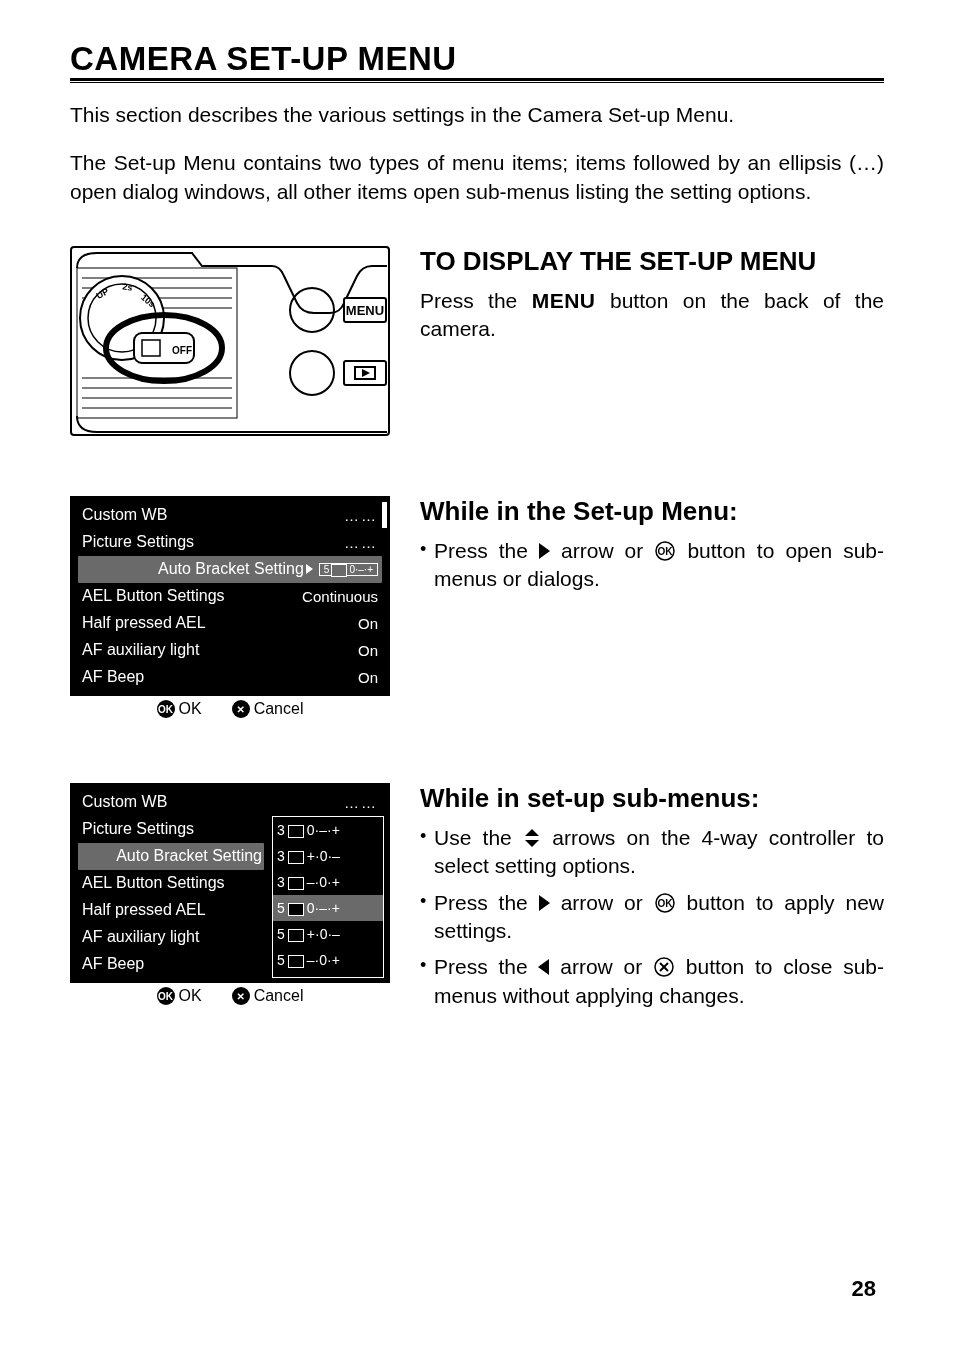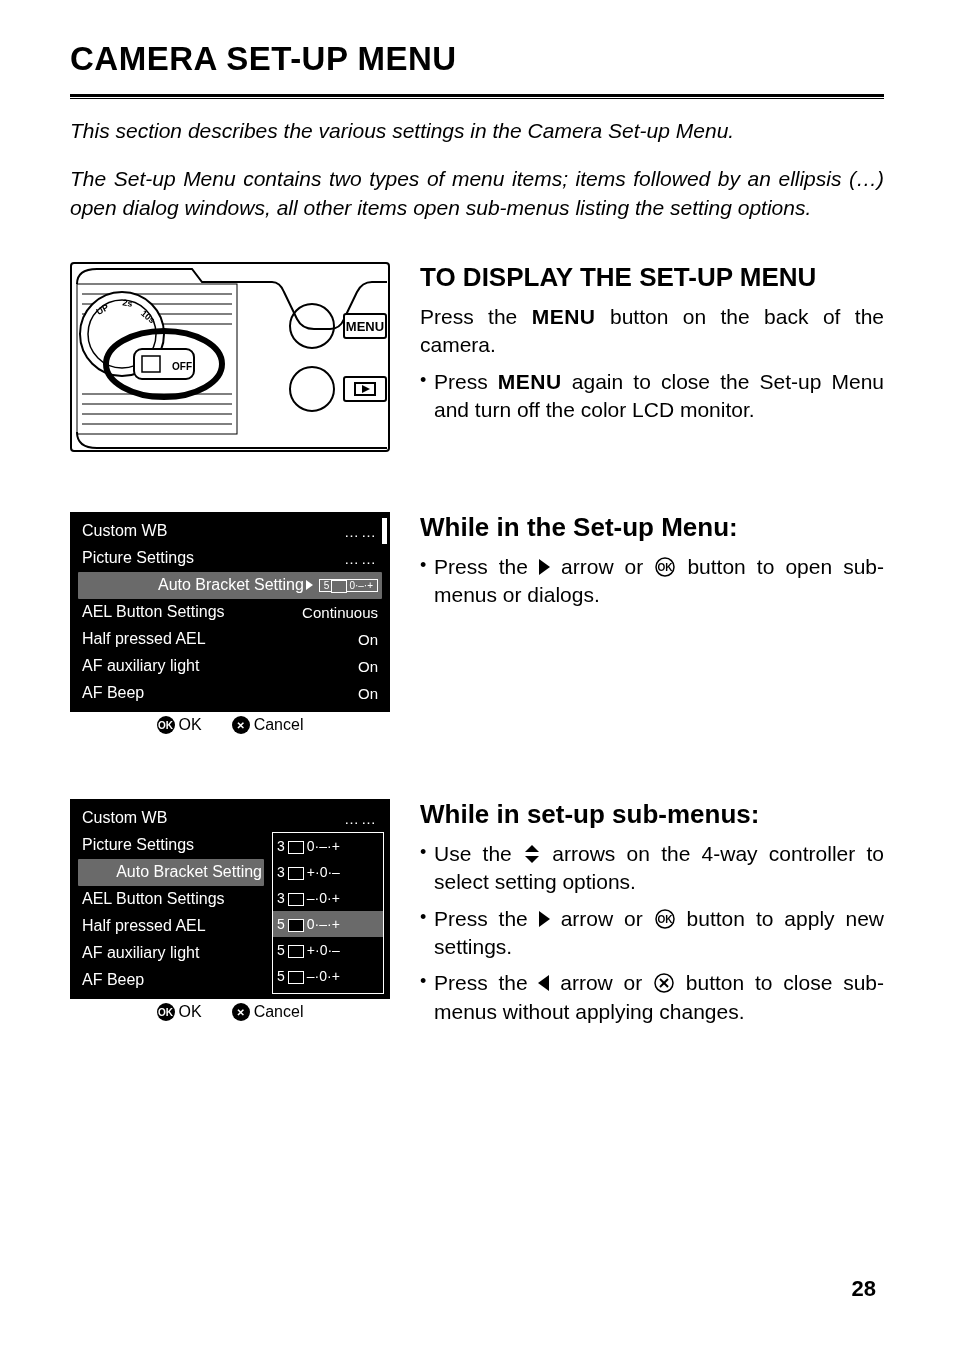--- a/index.html
+++ b/index.html
@@ -11,38 +11,37 @@
     background: #fff;
     color: #000;
   }
   .page {
     padding: 40px 70px 50px 70px;
   }
   h1 {
     font-size: 33px;
     font-weight: bold;
     letter-spacing: 0.5px;
-    margin-bottom: 16px;
+    margin-bottom: 0;
   }
   .title-rule-thick {
     border: none;
     border-top: 3px solid #000;
     margin-bottom: 1px;
   }
   .title-rule-thin {
     border: none;
     border-top: 1px solid #000;
     margin-bottom: 18px;
   }
   .intro {
     font-size: 21px;
     line-height: 1.35;
     margin-bottom: 20px;
     text-align: justify;
-    font-style: italic;
   }
   .section-row {
     display: flex;
     gap: 30px;
     margin-top: 40px;
     align-items: flex-start;
   }
   .left-col { width: 320px; flex: 0 0 320px; }
   .right-col { flex: 1; }
   .subhead {
@@ -247,25 +246,20 @@
           <rect x="283" y="119" width="20" height="12" fill="none" stroke="#000" stroke-width="2"></rect>
           <polygon points="290,121 298,125 290,129" fill="#000"></polygon>
         </svg>
       </div>
     </div>
     <div class="right-col">
       <div class="subhead">TO DISPLAY THE SET-UP MENU</div>
       <p class="body-text">
         <span>Press the </span><span class="glyph-menu">MENU</span><span> button on the back of the camera.</span>
       </p>
-      <ul class="bullet-list">
-        <li class="bullet-text">
-          <span>Press </span><span class="glyph-menu">MENU</span><span> again to close the Set-up Menu and turn off the color LCD monitor.</span>
-        </li>
-      </ul>
     </div>
   </div>
 
   <div class="section-row" style="margin-top:60px;">
     <div class="left-col">
       <div class="lcd">
         <div class="lcd-scroll"></div>
         <div class="lcd-row">
             <span>Custom WB</span>
             <span class="value dots">……</span>

